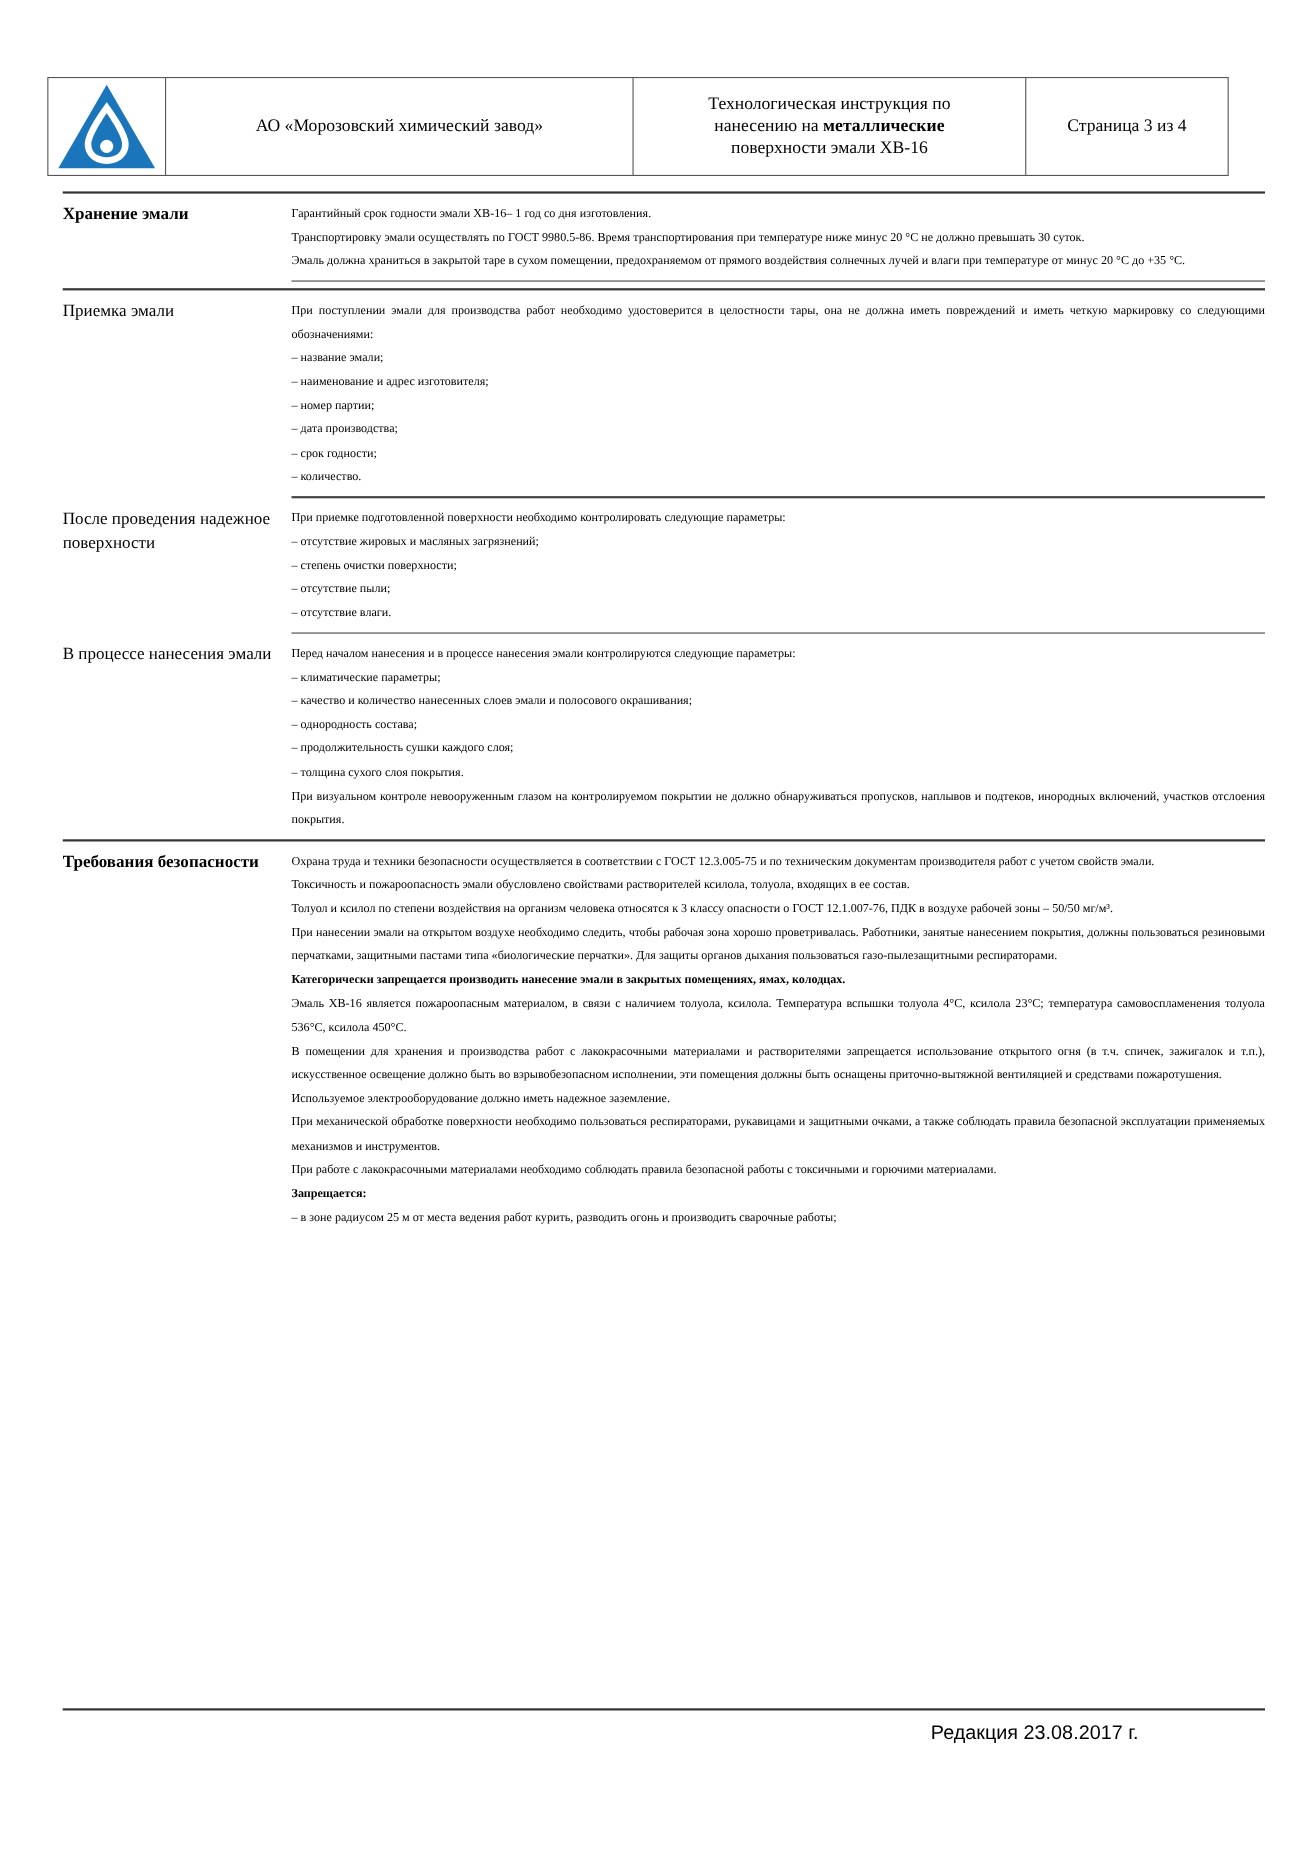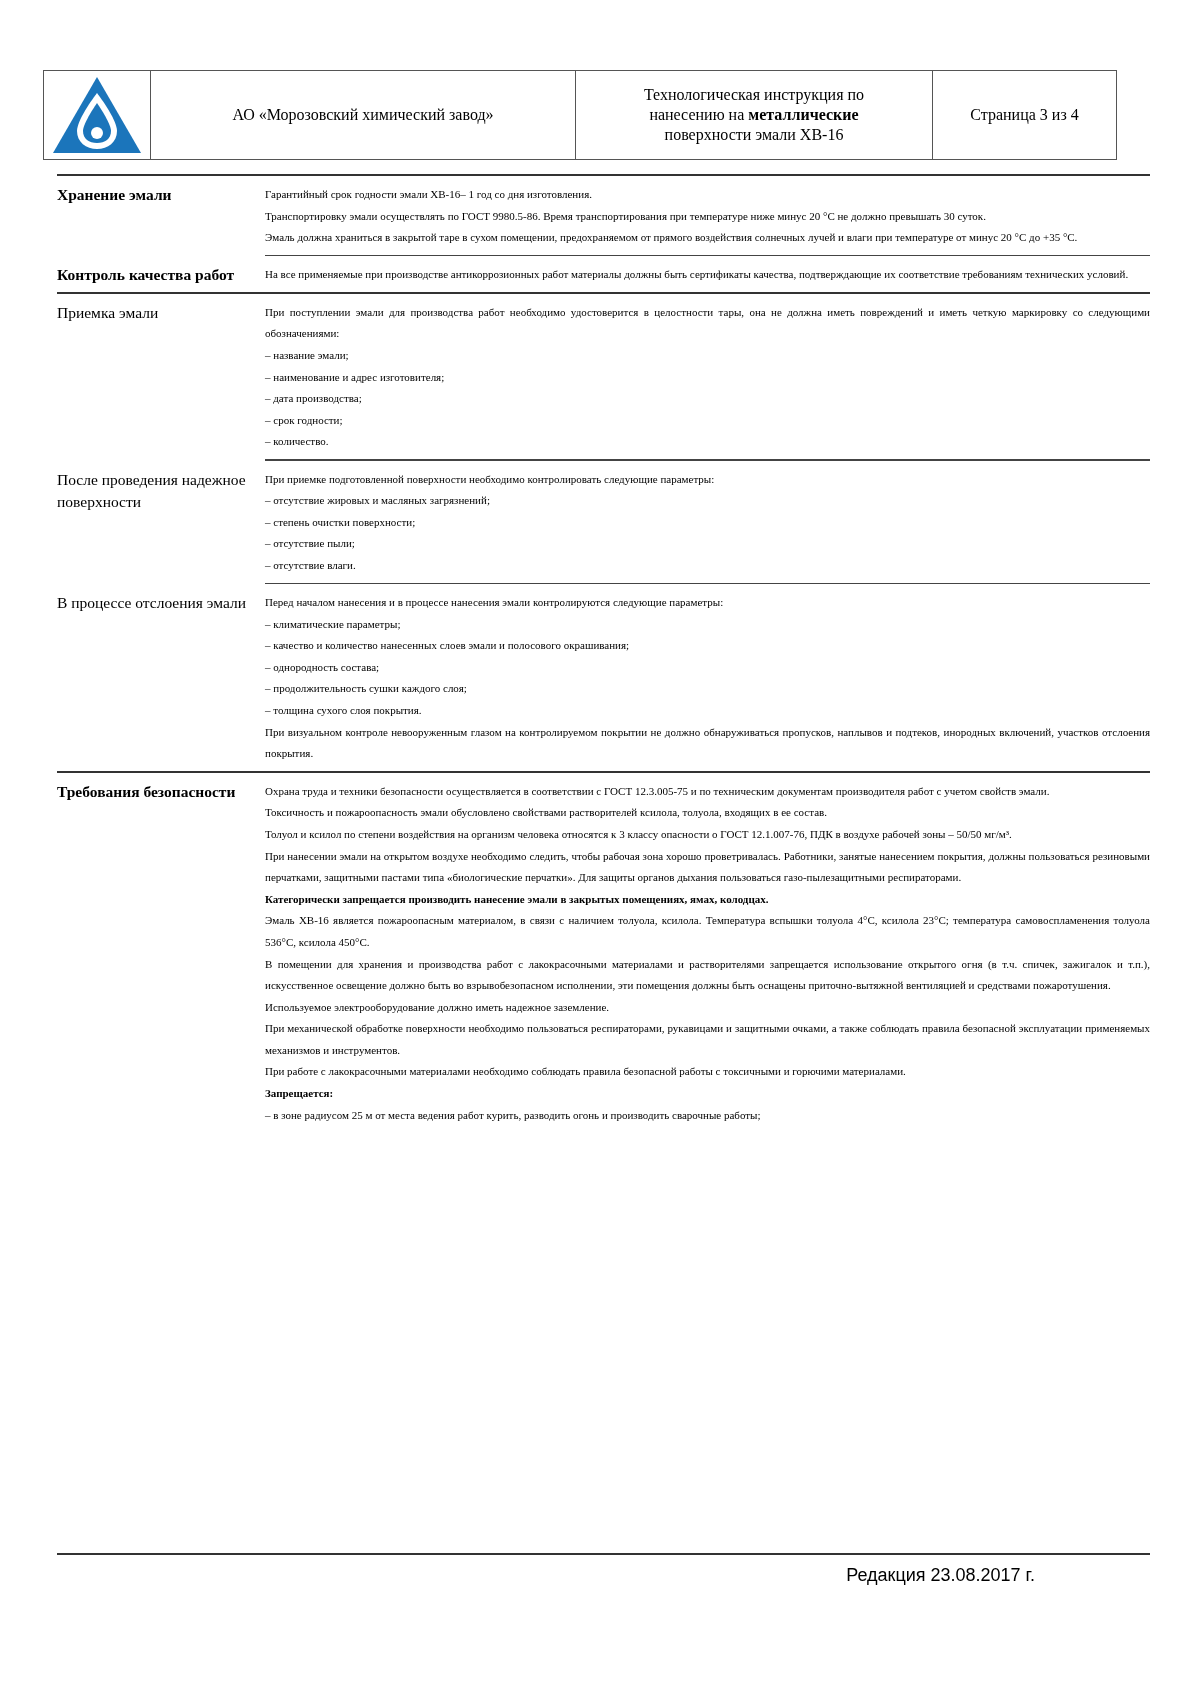--- a/index.html
+++ b/index.html
@@ -58,52 +58,47 @@
   <div class="top-rule"></div>
 <div class="section">
       <div class="label bold">Хранение эмали</div>
       <div class="body">
         <p>Гарантийный срок годности эмали ХВ-16– 1 год со дня изготовления.</p>
         <p>Транспортировку эмали осуществлять по ГОСТ 9980.5-86. Время транспортирования при температуре ниже минус 20 °С не должно превышать 30 суток.</p>
         <p>Эмаль должна храниться в закрытой таре в сухом помещении, предохраняемом от прямого воздействия солнечных лучей и влаги при температуре от минус 20 °С до +35 °С.</p>
       </div>
     </div>
     <div class="rule-body"></div>
-    <div class="section">
-      <div class="label bold">Контроль качества работ</div>
-      <div class="body">
-        <p>На все применяемые при производстве антикоррозионных работ материалы должны быть сертификаты качества, подтверждающие их соответствие требованиям технических условий.</p>
-      </div>
-    </div>
     <div class="rule-full"></div>
     <div class="section">
       <div class="label">Приемка эмали</div>
       <div class="body">
         <p>При поступлении эмали для производства работ необходимо удостоверится в целостности тары, она не должна иметь повреждений и иметь четкую маркировку со следующими обозначениями:</p>
         <p>– название эмали;</p>
         <p>– наименование и адрес изготовителя;</p>
+        <p>– номер партии;</p>
         <p>– дата производства;</p>
         <p>– срок годности;</p>
         <p>– количество.</p>
       </div>
     </div>
     <div class="rule-body"></div>
     <div class="section">
       <div class="label">После проведения надежное поверхности</div>
       <div class="body">
         <p>При приемке подготовленной поверхности необходимо контролировать следующие параметры:</p>
         <p>– отсутствие жировых и масляных загрязнений;</p>
         <p>– степень очистки поверхности;</p>
         <p>– отсутствие пыли;</p>
         <p>– отсутствие влаги.</p>
       </div>
     </div>
     <div class="rule-body"></div>
     <div class="section">
-      <div class="label">В процессе отслоения эмали</div>
+      <div class="label">В процессе нанесения эмали</div>
       <div class="body">
         <p>Перед началом нанесения и в процессе нанесения эмали контролируются следующие параметры:</p>
         <p>– климатические параметры;</p>
         <p>– качество и количество нанесенных слоев эмали и полосового окрашивания;</p>
         <p>– однородность состава;</p>
         <p>– продолжительность сушки каждого слоя;</p>
         <p>– толщина сухого слоя покрытия.</p>
         <p>При визуальном контроле невооруженным глазом на контролируемом покрытии не должно обнаруживаться пропусков, наплывов и подтеков, инородных включений, участков отслоения покрытия.</p>
       </div>
     </div>

